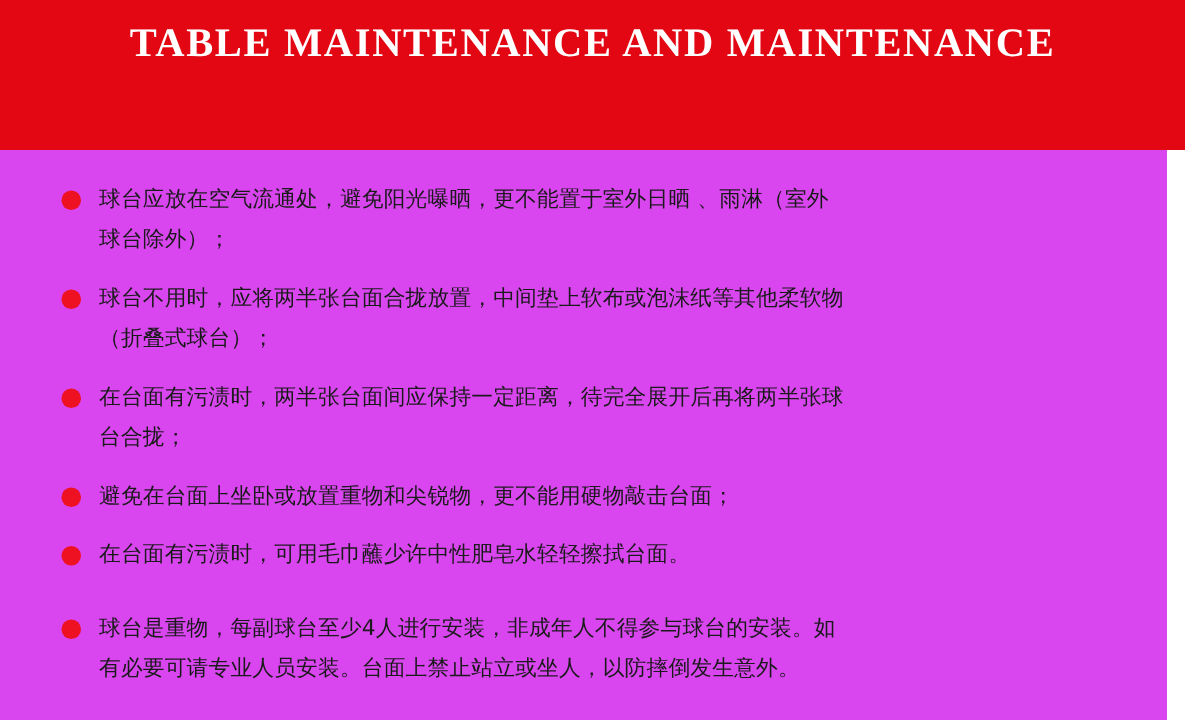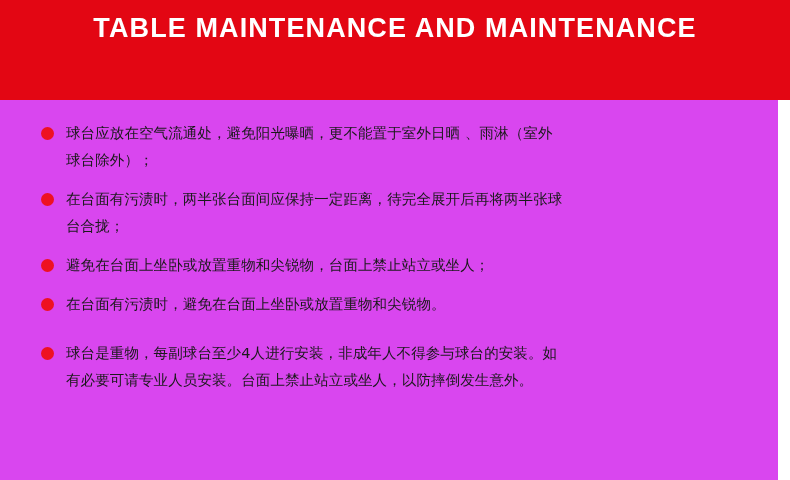--- a/index.html
+++ b/index.html
@@ -111,41 +111,45 @@
     width: 500px;
     word-break: break-all;
   }
 </style>
 </head>
 <body>
 
 <div class="page">
 
   <div class="banner" style="background: rgb(227, 6, 19);">
-    <div class="banner-title" style="color: rgb(255, 255, 255);">TABLE MAINTENANCE AND MAINTENANCE</div>
+    <div class="banner-title" style="color: rgb(255, 255, 255); font-family: Liberation Serif, serif;">TABLE MAINTENANCE AND MAINTENANCE</div>
     <div class="banner-subtitle" style="color: rgb(255, 255, 255);">球台保养和维护</div>
   </div>
 
   <div class="body-area">
     <div class="list">
         <div class="list-item">
           <span class="bullet-dot" style="background: rgb(238, 17, 34);"></span>
           <span class="item-text" style="color: rgb(26, 26, 26);">球台应放在空气流通处，避免阳光曝晒，更不能置于室外日晒 、雨淋（室外球台除外）；</span>
         </div>
         <div class="list-item">
           <span class="bullet-dot" style="background: rgb(238, 17, 34);"></span>
+          <span class="item-text" style="color: rgb(26, 26, 26);">球台不用时，应将两半张台面合拢放置，中间垫上软布或泡沫纸等其他柔软物（折叠式球台）；</span>
+        </div>
+        <div class="list-item">
+          <span class="bullet-dot" style="background: rgb(238, 17, 34);"></span>
           <span class="item-text" style="color: rgb(26, 26, 26);">在台面有污渍时，两半张台面间应保持一定距离，待完全展开后再将两半张球台合拢；</span>
         </div>
         <div class="list-item">
           <span class="bullet-dot" style="background: rgb(238, 17, 34);"></span>
-          <span class="item-text" style="color: rgb(26, 26, 26);">避免在台面上坐卧或放置重物和尖锐物，台面上禁止站立或坐人；</span>
+          <span class="item-text" style="color: rgb(26, 26, 26);">避免在台面上坐卧或放置重物和尖锐物，更不能用硬物敲击台面；</span>
         </div>
         <div class="list-item">
           <span class="bullet-dot" style="background: rgb(238, 17, 34);"></span>
-          <span class="item-text" style="color: rgb(26, 26, 26);"> 在台面有污渍时，避免在台面上坐卧或放置重物和尖锐物。</span>
+          <span class="item-text" style="color: rgb(26, 26, 26);"> 在台面有污渍时，可用毛巾蘸少许中性肥皂水轻轻擦拭台面。</span>
         </div>
         <div class="list-item spaced-before">
           <span class="bullet-dot" style="background: rgb(238, 17, 34);"></span>
           <span class="item-text" style="color: rgb(26, 26, 26);">球台是重物，每副球台至少4人进行安装，非成年人不得参与球台的安装。如有必要可请专业人员安装。台面上禁止站立或坐人，以防摔倒发生意外。</span>
         </div>
       </div>
   </div>
 
 </div>
 

